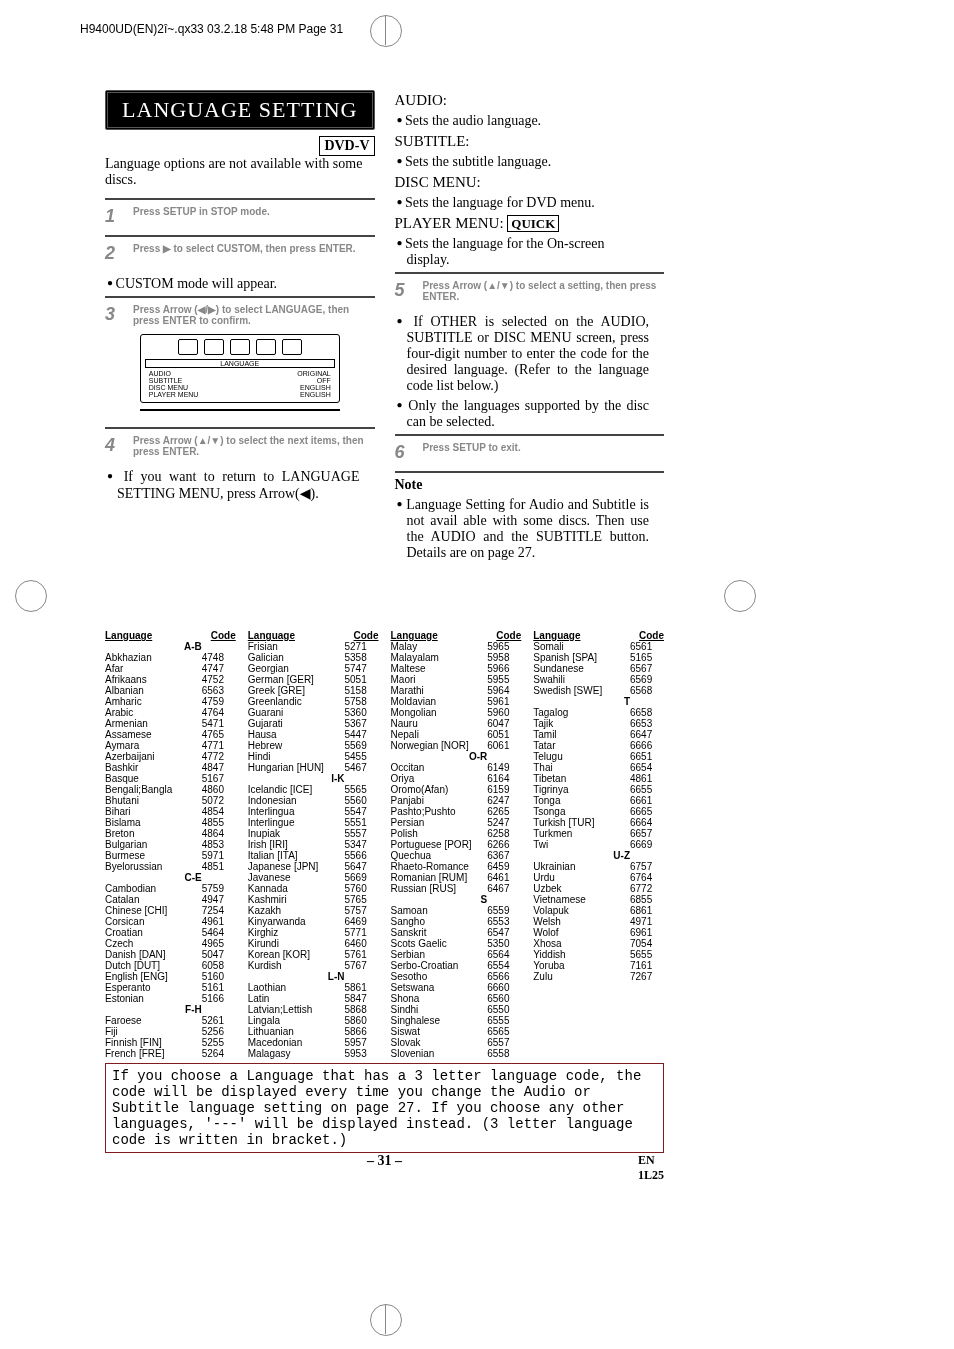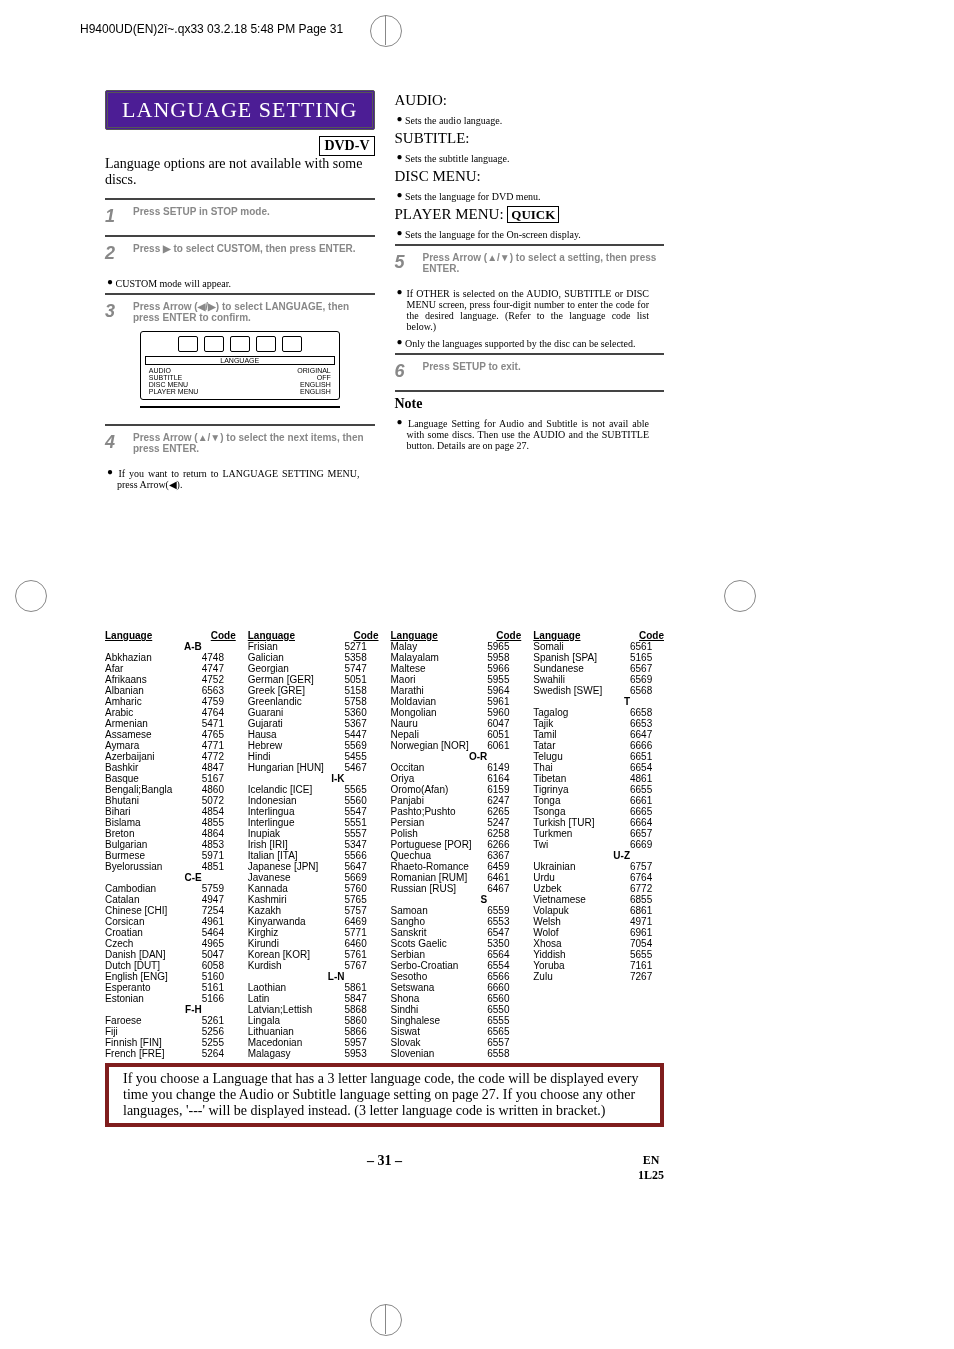--- a/index.html
+++ b/index.html
@@ -64,21 +64,21 @@
     left: 105px;
     right: 105px;
     top: 90px;
   }
   .two-col {
     display: flex;
     gap: 20px;
   }
   .col { flex: 1; }
   .title-bar {
-    background: #4c1d95;
+    background: #000000;
     color: #fff;
     text-align: center;
     font-size: 22px;
     padding: 4px 0;
     border: 3px double #555;
     border-radius: 2px;
     margin-bottom: 6px;
     font-family: "Times New Roman", serif;
     letter-spacing: 1px;
   }
@@ -112,21 +112,21 @@
   .step-text {
     font-family: Arial, sans-serif;
     font-weight: bold;
     color: #888;
     font-size: 10px;
     display: inline-block;
     width: calc(100% - 30px);
     vertical-align: top;
   }
   .bullet {
-    font-size: 10px;
+    font-size: 14px;
     margin: 4px 15px 4px 0;
     padding-left: 12px;
     text-indent: -10px;
   }
   .bullet::before {
     content: "● ";
     font-size: 10px;
     vertical-align: 2px;
   }
   .osd {
@@ -173,36 +173,36 @@
     gap: 12px;
   }
   .code-table .ccol { flex: 1; }
   .ccol .hdr { display:flex; font-weight:bold; text-decoration: underline; }
   .ccol .hdr .lang { flex: 1; }
   .ccol .row { display:flex; }
   .ccol .row .lang { flex: 1; }
   .ccol .row .code { width: 34px; text-align: left; }
   .ccol .section { font-weight: bold; text-align: right; }
   .footnote {
-    border: 4px solid #7f1d1d;
+    border: 1px solid #7f1d1d;
     font-size: 14px;
-    font-family: Liberation Serif, serif;
-    padding: 4px 14px;
+    font-family: Liberation Mono, monospace;
+    padding: 4px 6px;
     margin-top: 4px;
   }
   .page-footer {
     position: absolute;
     bottom: 180px;
     left: 105px;
     right: 105px;
     font-size: 14px;
     font-weight: bold;
   }
   .page-footer .pn { text-align: center; }
-  .page-footer .en { position: absolute; right: 0; top: 0; text-align: center; font-size: 12px; }
+  .page-footer .en { position: absolute; right: 0; top: 0; text-align: left; font-size: 12px; }
   .just { text-align: justify; }
 </style>
 </head>
 <body>
 
 <div class="page">
   <div class="header-line">H9400UD(EN)2î~.qx33  03.2.18 5:48 PM  Page 31</div>
   <div class="crop-top"></div>
   <div class="crop-bottom"></div>
   <div class="reg-left"></div>

